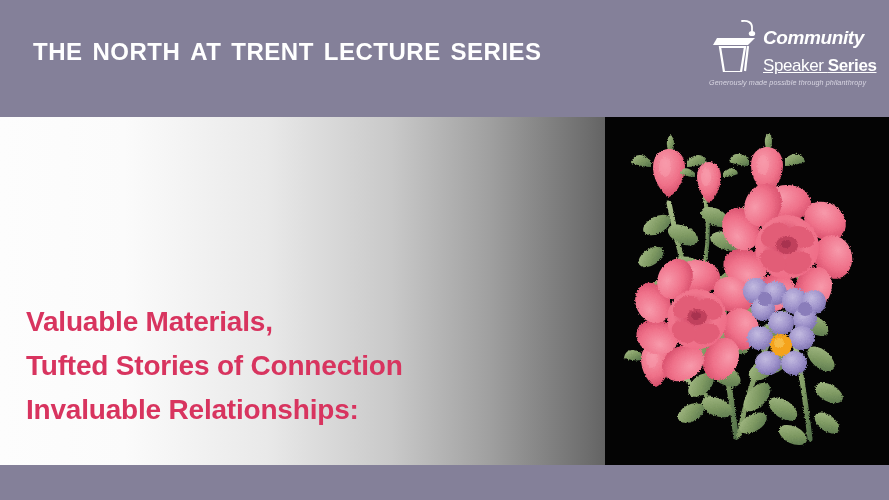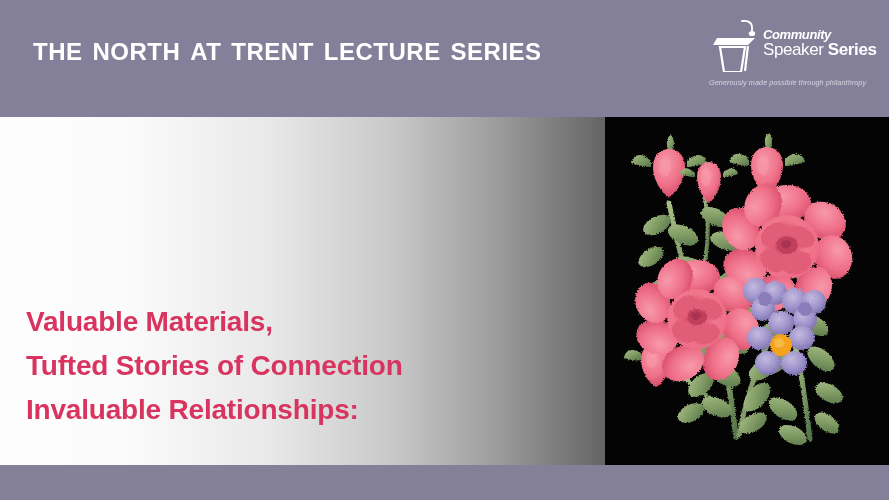--- a/index.html
+++ b/index.html
@@ -61,32 +61,34 @@
   }
   #logo-wordmark {
     position: absolute;
     left: 56px;
     top: 12px;
     width: 100px;
     color: #ffffff;
     line-height: 1.0;
   }
   .logo-line1 {
-    font-size: 13px;
+    font-size: 19px;
     font-weight: bold;
     font-style: italic;
     letter-spacing: -0.4px;
     display: block;
+    text-align: right;
   }
   .logo-line2 {
     font-size: 17px;
     letter-spacing: -0.4px;
     display: block;
-    margin-top: 0;
+    margin-top: 10px;
     white-space: nowrap;
+    text-decoration: underline;
   }
   .logo-line2 b { font-weight: bold; }
   #logo-tagline {
     position: absolute;
     left: 2px;
     top: 62px;
     width: 156px;
     color: #d8d5e2;
     font-size: 7.2px;
     font-style: italic;

